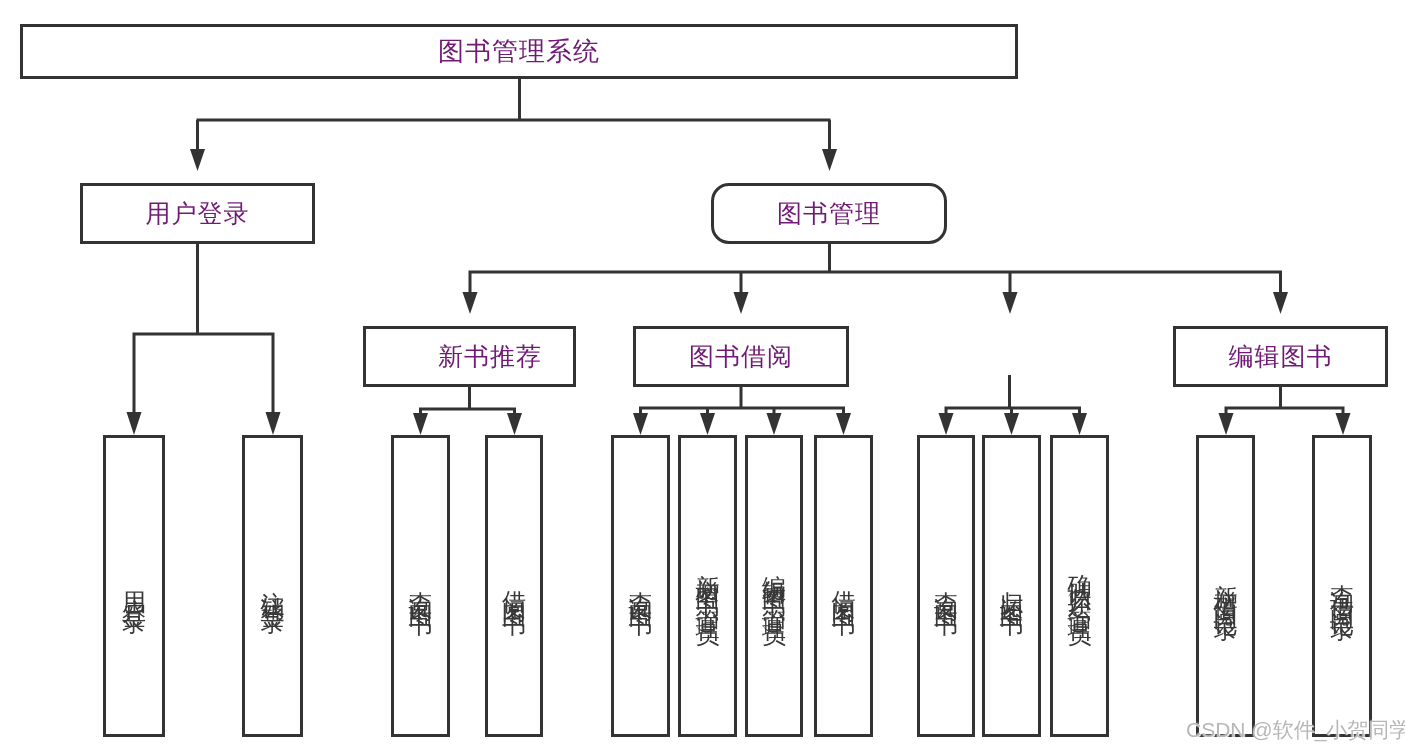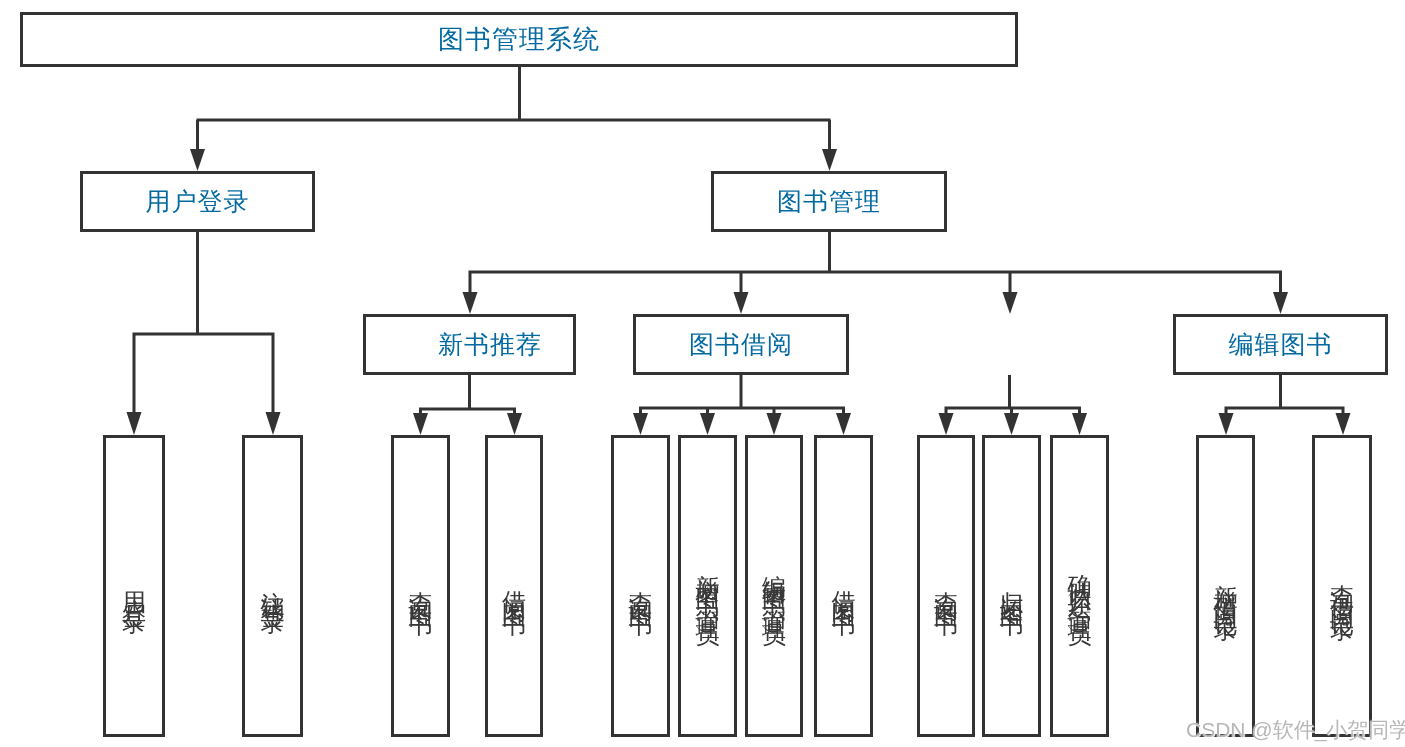--- a/index.html
+++ b/index.html
@@ -20,22 +20,23 @@
   .node {
     position: absolute;
     box-sizing: border-box;
     background: #ffffff;
     border: 3px solid #333333;
     display: flex;
     align-items: center;
     justify-content: center;
     font-size: 25px;
     letter-spacing: 1px;
-    color: #0369a1;
+    color: #701a75;
     white-space: nowrap;
+    margin-top: 12px;
   }
   .node.root { font-size: 26px; }
   .leaf {
     position: absolute;
     box-sizing: border-box;
     background: #ffffff;
     border: 3px solid #333333;
     display: flex;
     align-items: center;
     justify-content: center;
@@ -93,21 +94,21 @@
       <polygon points="1004,413 1019,413 1011.5,435"></polygon>
       <polygon points="1072,413 1087,413 1079.5,435"></polygon>
       <polygon points="1218.5,413 1233.5,413 1226,435"></polygon>
       <polygon points="1335.5,413 1350.5,413 1343,435"></polygon>
     </g>
   </svg>
 
   <div class="node root" style="left:20px; top:12px; width:998px; height:55px;">图书管理系统</div>
 
   <div class="node" style="left:80px; top:171px; width:235px; height:61px;">用户登录</div>
-  <div class="node" style="left:711px; top:171px; width:236px; height:61px;">图书管理</div>
+  <div class="node" style="left:711px; top:171px; width:236px; height:61px;border-radius:18px;">图书管理</div>
 
   <div class="node" style="left:363px; top:314px; width:213px; height:61px;padding-left:41px;">新书推荐</div>
   <div class="node" style="left:633px; top:314px; width:216px; height:61px;">图书借阅</div>
   <div class="node" style="left:1173px; top:314px; width:215px; height:61px;">编辑图书</div>
 
   <div class="leaf" style="left:103px; top:435px; width:62px; height:302px;">
     <span>用户登录</span>
   </div>
   <div class="leaf" style="left:242px; top:435px; width:61px; height:302px;">
     <span>注销登录</span>

